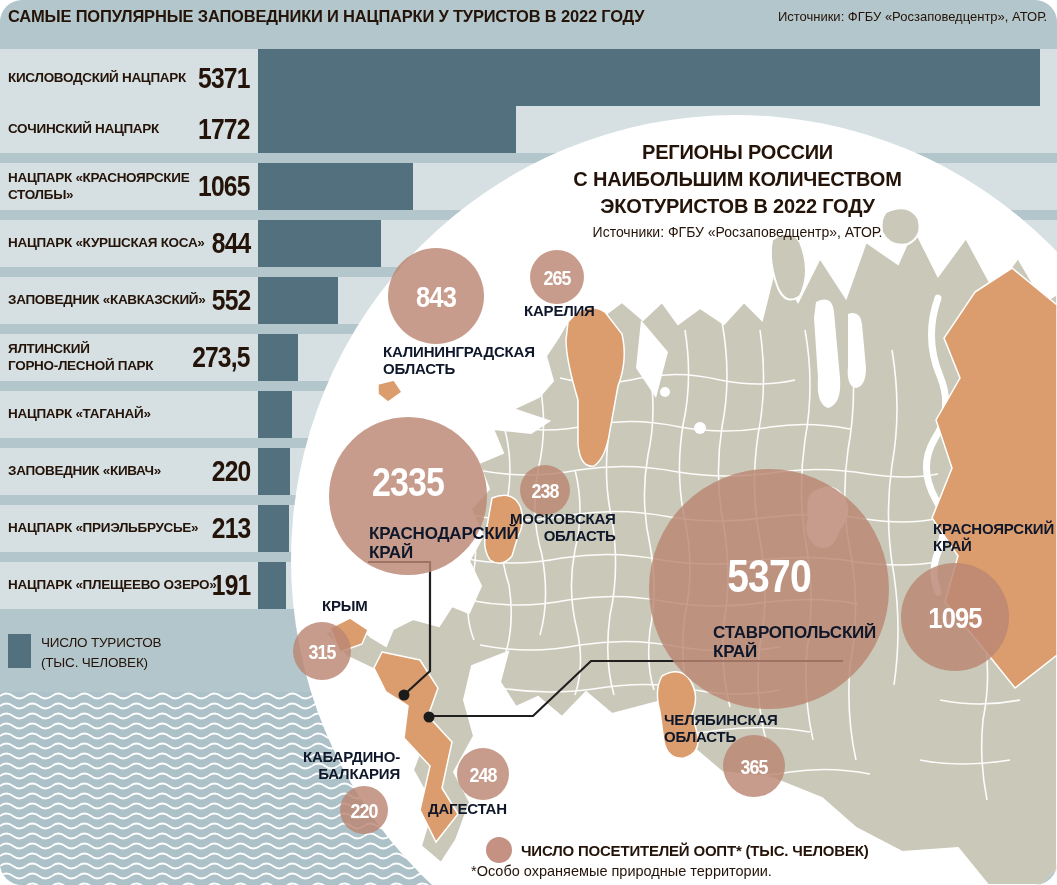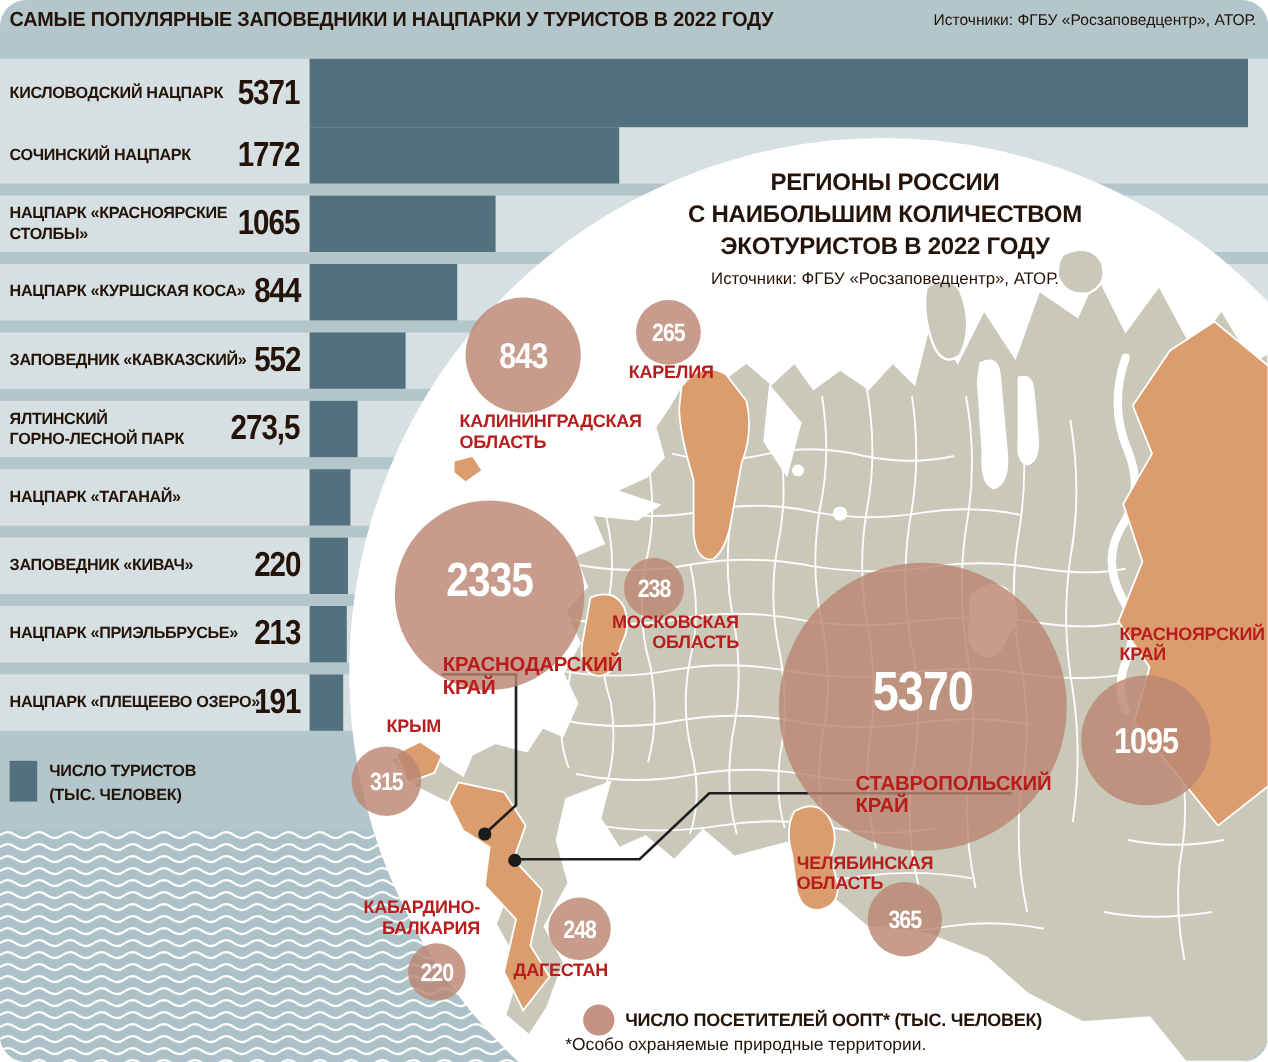--- a/index.html
+++ b/index.html
@@ -29,33 +29,33 @@
     position:absolute;left:120px;width:130px;top:0;height:100%;
     display:flex;align-items:center;justify-content:flex-end;
     font-size:29px;font-weight:bold;letter-spacing:-1px;
   }
   .bar-row .val span{display:inline-block;transform:scaleX(0.85);transform-origin:right center;}
   .bar-row .bar{position:absolute;left:258px;top:0;height:100%;background:#53707e;}
   .map-svg{position:absolute;left:0;top:0;z-index:2;pointer-events:none;}
   .map-labels{position:absolute;left:0;top:0;width:100%;height:100%;z-index:3;pointer-events:none;}
   .map-label{
     position:absolute;font-size:15px;font-weight:bold;line-height:1.12;
-    letter-spacing:-0.2px;white-space:pre-line;color:#b91c1c;
-  }
-  .map-label.big{font-size:17px;margin-top:20px;}
+    letter-spacing:-0.2px;white-space:pre-line;color:#0f172a;
+  }
+  .map-label.big{font-size:17px;}
   .map-title{
     position:absolute;left:525px;top:139px;width:425px;text-align:center;z-index:3;
     font-size:20px;font-weight:bold;line-height:1.36;white-space:pre-line;letter-spacing:-0.2px;
   }
   .map-source{
     position:absolute;left:525px;top:224px;width:425px;text-align:center;z-index:3;font-size:14px;
   }
   .bar-legend-swatch{position:absolute;left:8px;top:634px;width:23px;height:34px;background:#53707e;z-index:4;}
   .bar-legend-text{
-    position:absolute;left:41px;top:633px;font-size:13.5px;font-weight:bold;line-height:1.5;
+    position:absolute;left:41px;top:633px;font-size:13.5px;font-weight:normal;line-height:1.5;
     white-space:pre-line;z-index:4;letter-spacing:-0.2px;
   }
   .map-legend-swatch{
     position:absolute;left:486px;top:837px;width:26px;height:26px;border-radius:50%;
     background:#c49182;z-index:4;
   }
   .map-legend-text{position:absolute;left:521px;top:842px;font-size:15px;font-weight:bold;z-index:4;letter-spacing:-0.2px;text-align:center;}
   .map-footnote{position:absolute;left:471px;top:863px;font-size:14.5px;z-index:4;}
 </style>
 </head>

